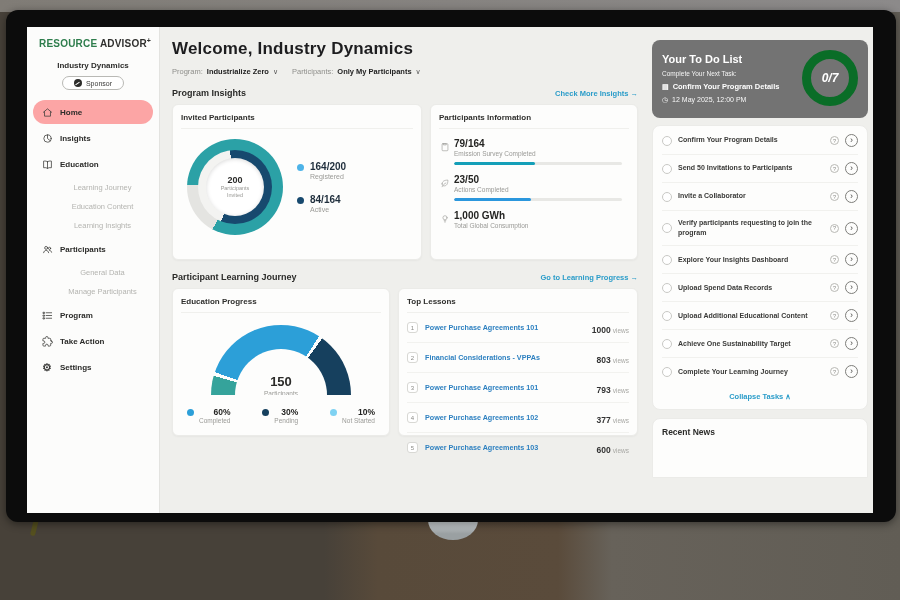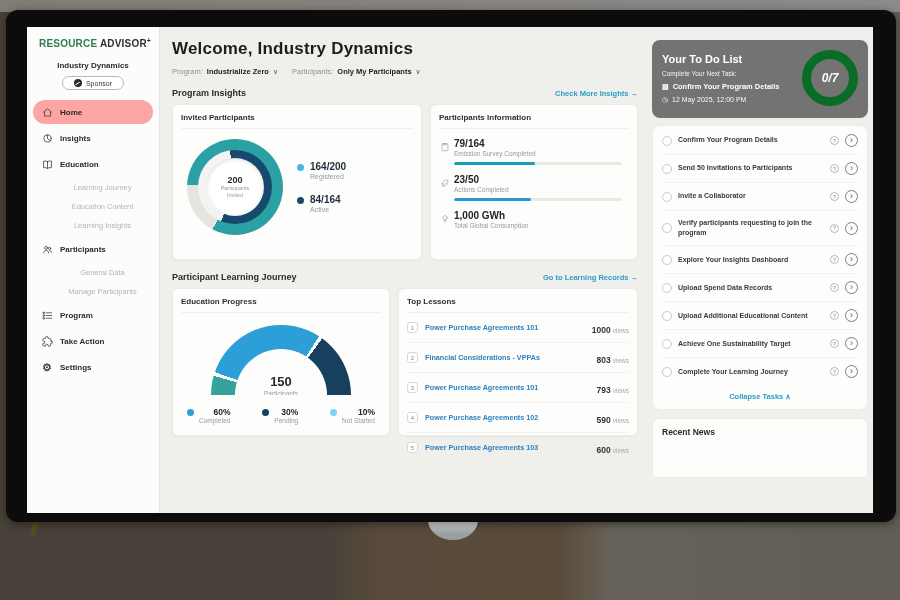--- a/index.html
+++ b/index.html
@@ -317,21 +317,21 @@
                 <div class="info-val">1,000 GWh</div>
                 <div class="info-lbl">Total Global Consumption</div>
               </div>
             </div>
           </div>
         </div>
 
         <div class="section-head">
           <span class="section-title">Participant Learning Journey</span>
           <span class="section-link">
-            <span>Go to Learning Records</span>
+            <span>Go to Learning Progress</span>
             <span>→</span>
           </span>
         </div>
 
         <div class="cards-row">
 
           <div class="card card-edu">
             <div class="card-title">Education Progress</div>
             <div class="gauge-wrap">
               <div class="gauge">
@@ -379,21 +379,21 @@
               <span><span class="views-num">803</span><span class="views-suffix">views</span></span>
             </div>
             <div class="lesson-row">
               <span class="rank">3</span>
               <span class="lesson-link">Power Purchase Agreements 101</span>
               <span><span class="views-num">793</span><span class="views-suffix">views</span></span>
             </div>
             <div class="lesson-row">
               <span class="rank">4</span>
               <span class="lesson-link">Power Purchase Agreements 102</span>
-              <span><span class="views-num">590</span><span class="views-suffix">views</span></span>
+              <span><span class="views-num">377</span><span class="views-suffix">views</span></span>
             </div>
             <div class="lesson-row">
               <span class="rank">5</span>
               <span class="lesson-link">Power Purchase Agreements 103</span>
               <span><span class="views-num">600</span><span class="views-suffix">views</span></span>
             </div>
           </div>
         </div>
       </main>
 

